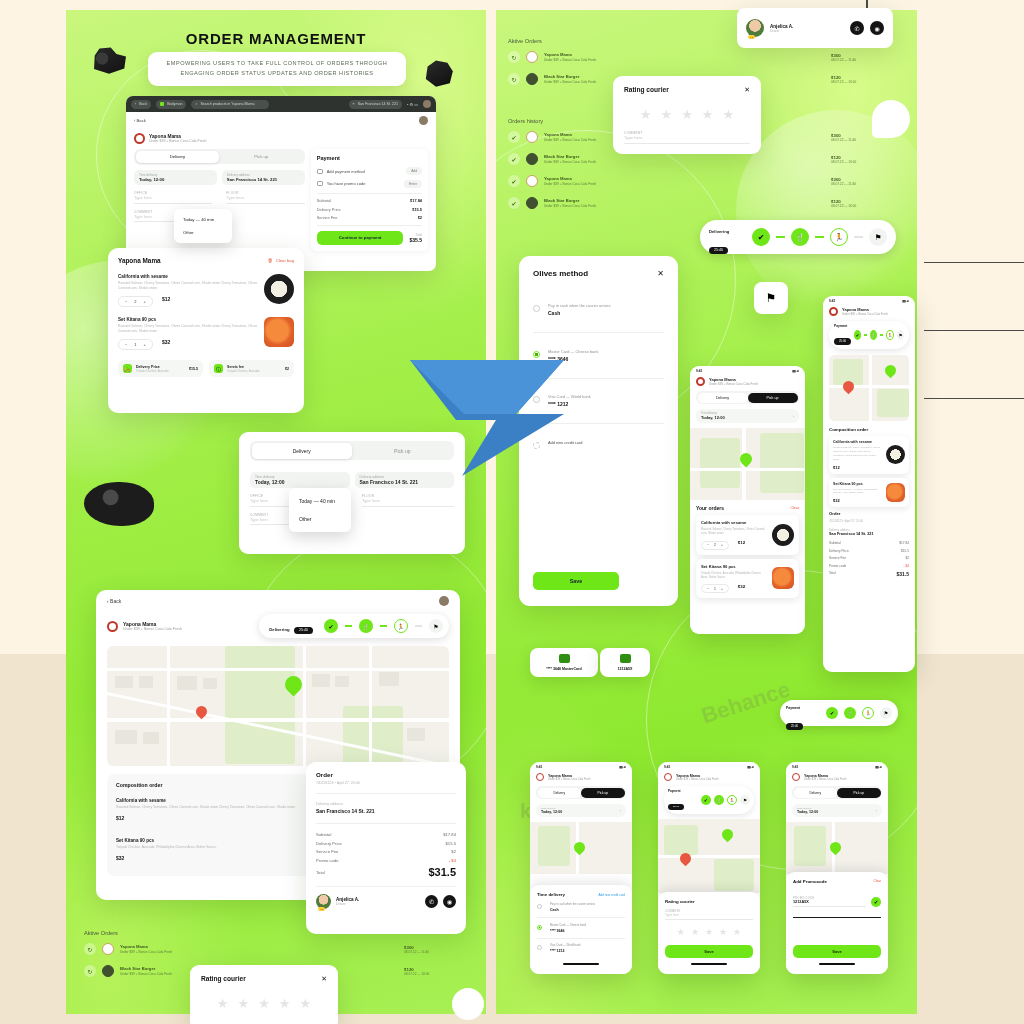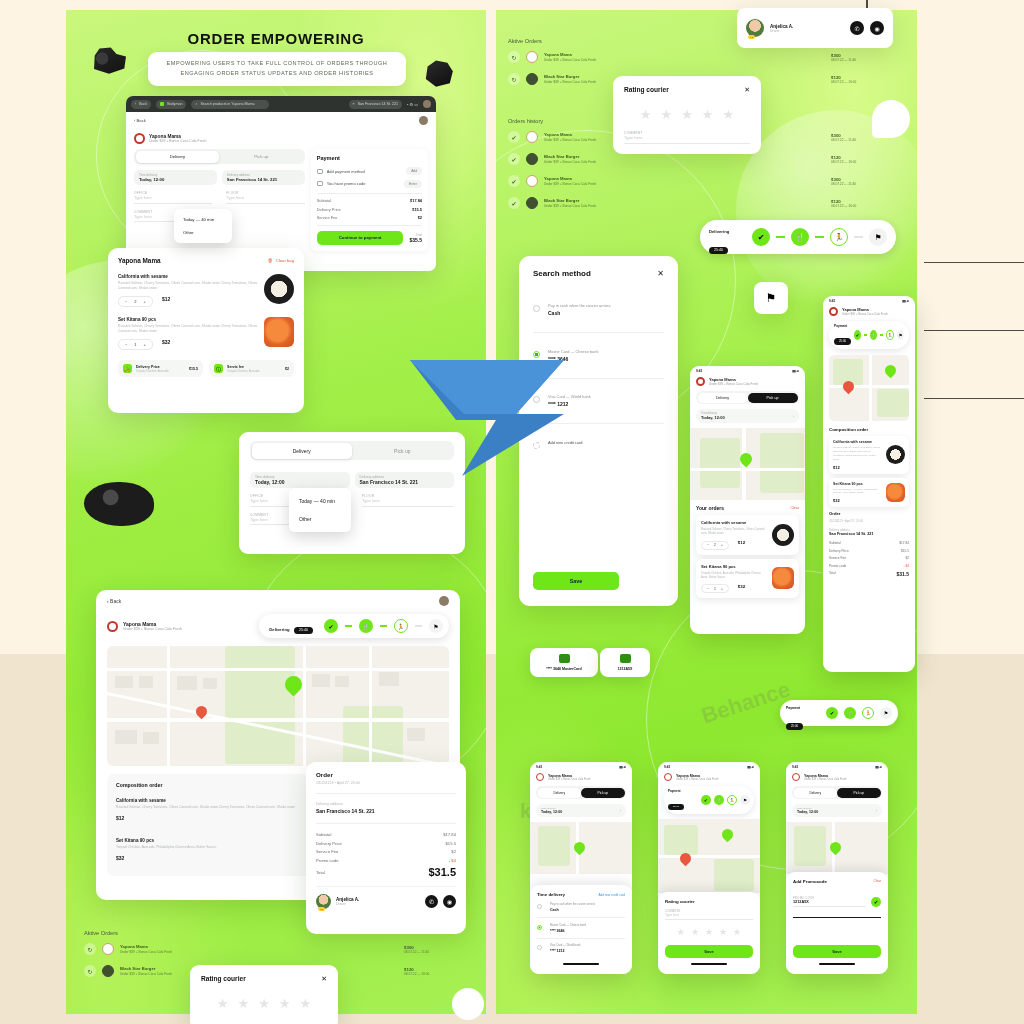--- a/index.html
+++ b/index.html
@@ -206,21 +206,21 @@
 <div class="vline" style="left:924px;top:262px;width:100px;height:1.2px;"></div>
 <div class="vline" style="left:924px;top:330px;width:100px;height:1.2px;"></div>
 <div class="vline" style="left:924px;top:398px;width:100px;height:1.2px;"></div>
 
 <div class="panel panelA">
   <div class="deco blob" style="left:-60px;top:250px;width:230px;height:230px;"></div>
   <div class="deco ring" style="left:30px;top:40px;width:210px;height:210px;"></div>
   <div class="deco ring" style="left:180px;top:520px;width:260px;height:260px;"></div>
 </div>
 
-<div class="om-title">ORDER EMPOWERING</div>
+<div class="om-title">ORDER MANAGEMENT</div>
 <div class="om-sub">
   <div>EMPOWERING USERS TO TAKE FULL CONTROL OF ORDERS THROUGH</div>
   <div>ENGAGING ORDER STATUS UPDATES AND ORDER HISTORIES</div>
 </div>
 
 <div class="camera" style="left:92px;top:45px;width:34px;height:30px;background:
   radial-gradient(circle at 30% 45%, #3a3a3a 0 20%, rgba(0,0,0,0) 22%),
   linear-gradient(150deg,#2b2b2b,#111);clip-path:polygon(8% 35%,22% 12%,55% 8%,72% 30%,100% 38%,95% 78%,50% 96%,6% 80%);"></div>
 <div class="camera" style="left:424px;top:58px;width:30px;height:30px;background:linear-gradient(150deg,#2e2e2e,#0d0d0d);
   clip-path:polygon(12% 28%,40% 8%,78% 16%,96% 44%,86% 84%,40% 96%,6% 70%);"></div>
@@ -700,21 +700,21 @@
   <span class="slink off" style="width:9px;"></span>
   <span class="snode off" style="width:18px;height:18px;font-size:8px;">⚑</span>
 </div>
 <div class="bubble" style="left:872px;top:100px;width:38px;height:38px;border-radius:50% 50% 50% 14%;"></div>
 <div class="card" style="left:754px;top:282px;width:34px;height:32px;border-radius:8px;display:flex;align-items:center;justify-content:center;font-size:12px;">
     <span>⚑</span>
   </div>
 
 <div class="card pm">
   <div style="display:flex;justify-content:space-between;align-items:flex-start;">
-    <span class="pm-t">Search method</span>
+    <span class="pm-t">Olives method</span>
     <span class="xclose" style="font-size:8px">✕</span>
   </div>
   <div style="margin-top:14px;">
     <div class="opt">
       <span class="radio"></span>
       <span>
           <div class="olab">Pay in cash when the courier arrives</div>
             <div class="oval">Cash</div>
         </span>
     </div>

